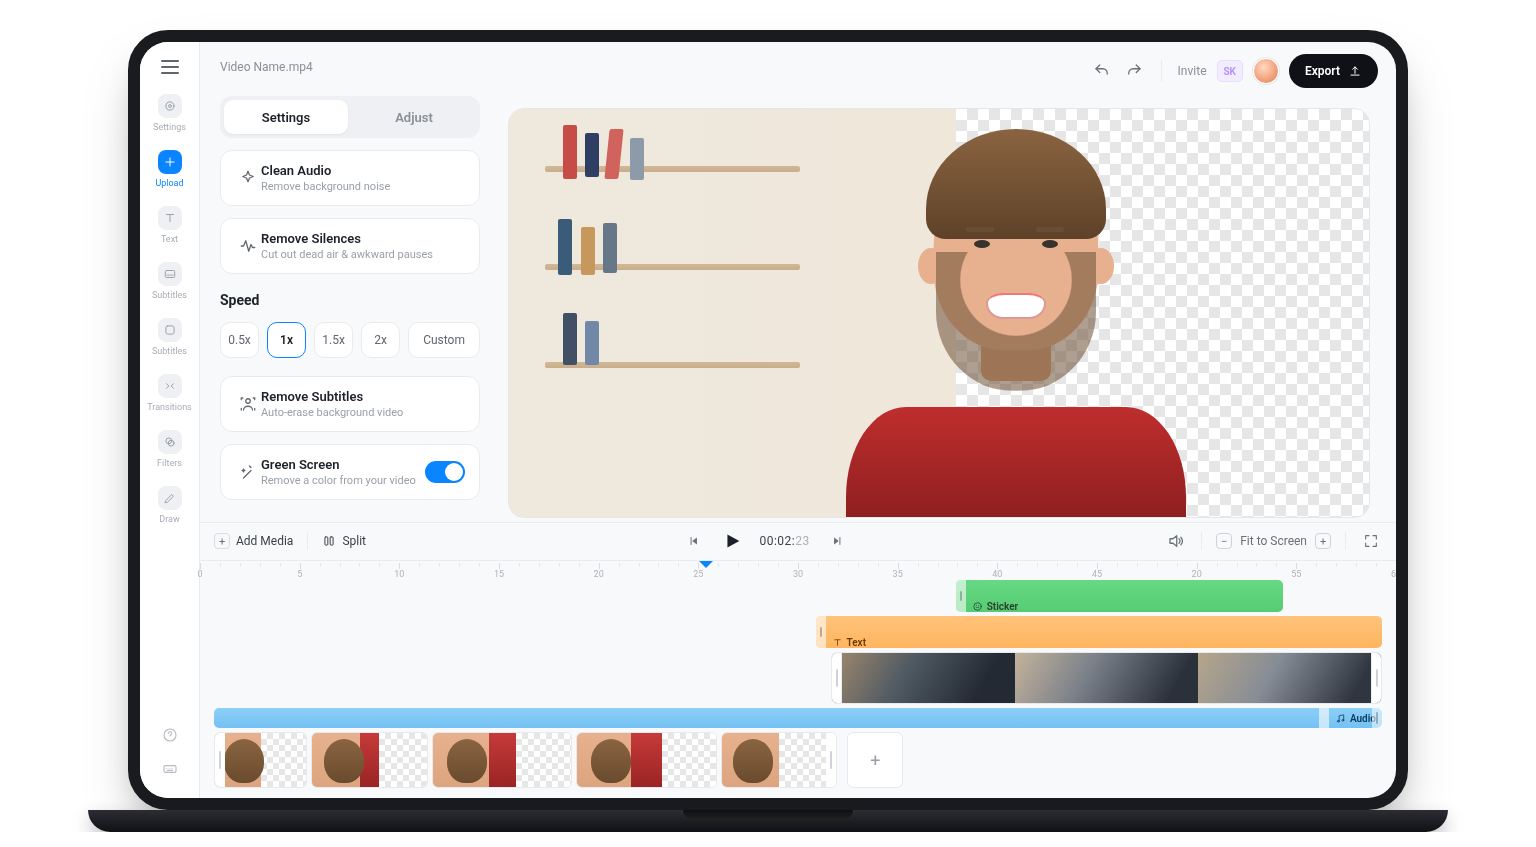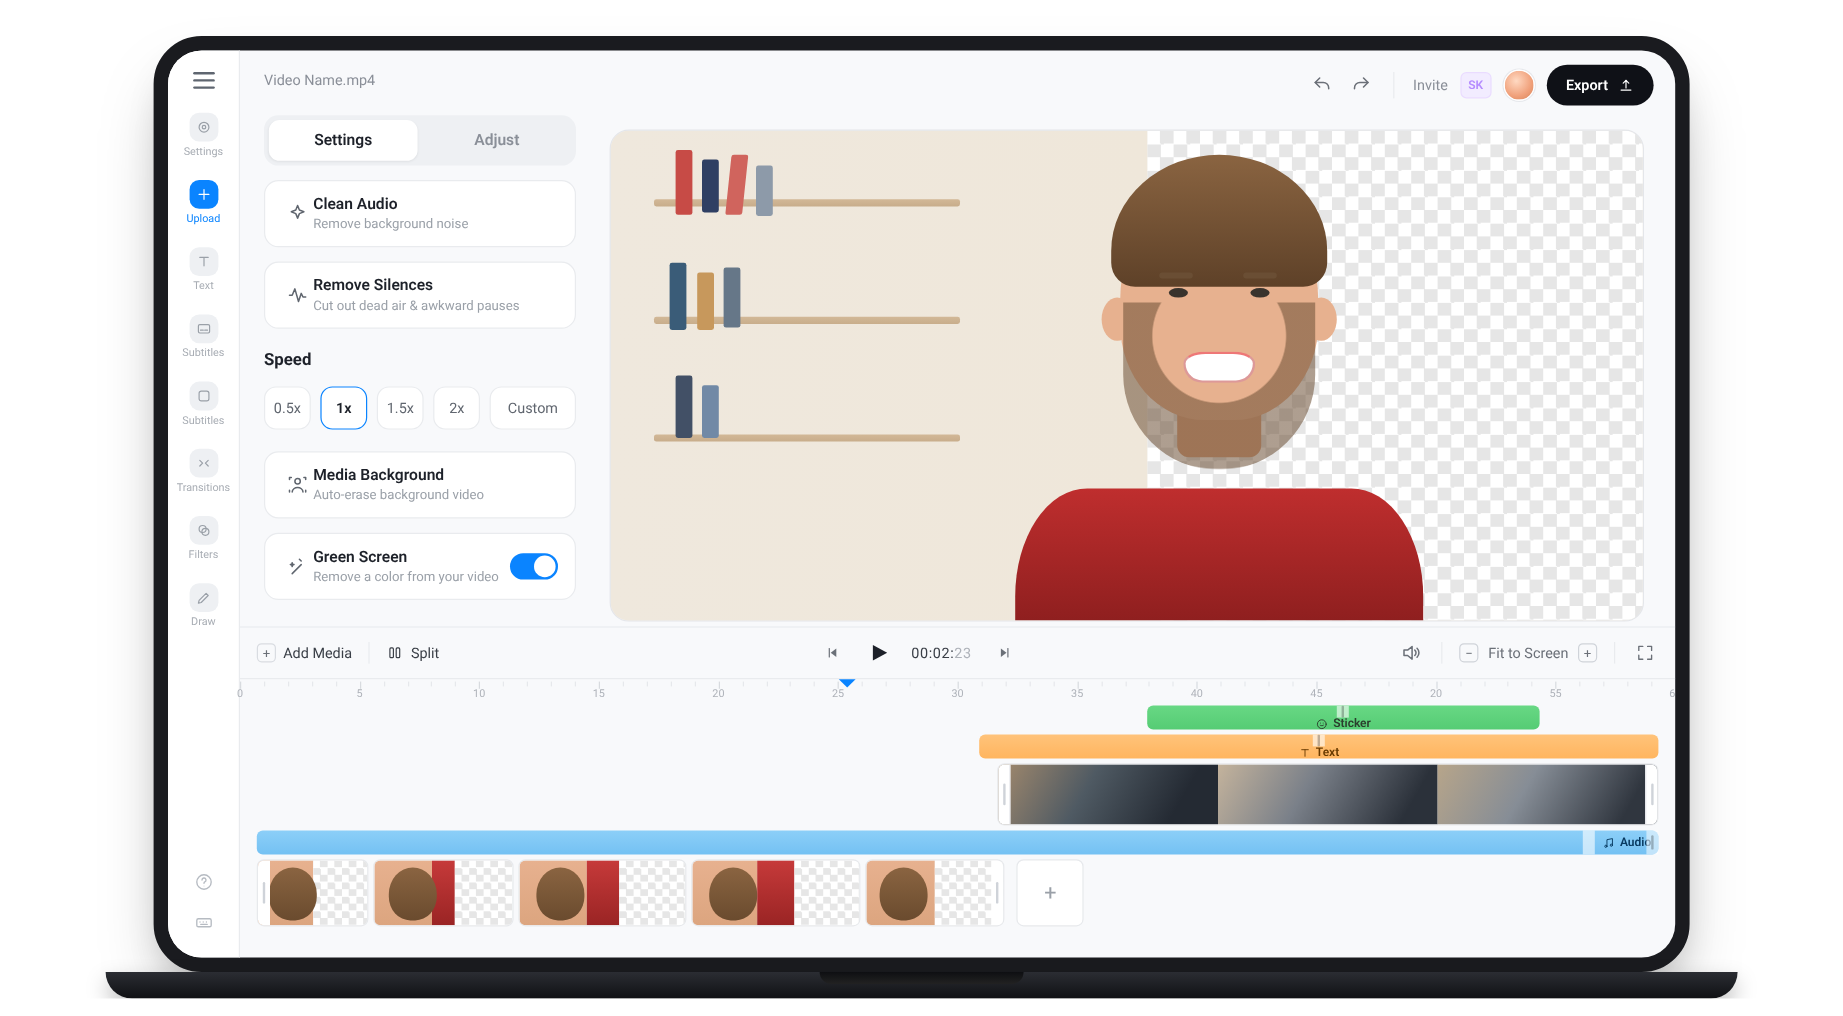--- a/index.html
+++ b/index.html
@@ -162,21 +162,21 @@
 .ruler{height:22px;position:relative;font-size:9px;color:#aeb2b9;}
 .ruler .tick{position:absolute;top:2px;border-left:1px solid #d8dbdf;height:6px;}
 .ruler .tick.sm{height:4px;border-color:#e6e8ec;}
 .ruler .lbl{position:absolute;top:8px;transform:translateX(-50%);}
 .ruler .play{position:absolute;top:0;}
 .ruler .play::before{content:"";position:absolute;left:-7px;top:0;border:7px solid transparent;border-top-color:var(--blue);}
 .ruler .play::after{content:"";position:absolute;left:-1px;top:0;width:2px;height:260px;background:var(--blue);opacity:.0;}
 
 
 .timeline{padding:0 14px 10px;position:relative;}
-.track{height:20px;border-radius:5px;position:relative;margin-bottom:4px;display:flex;align-items:center;font-size:10px;color:#2b3e2d;overflow:hidden;flex-direction:column;}
+.track{height:32px;border-radius:5px;position:relative;margin-bottom:4px;display:flex;align-items:flex-end;font-size:10px;color:#2b3e2d;overflow:hidden;}
 .track .handle{width:10px;height:100%;background:rgba(255,255,255,.55);display:flex;align-items:center;justify-content:center;}
 .track .handle::before{content:"";width:2px;height:10px;background:rgba(0,0,0,.25);border-radius:1px;}
 .tlabel{display:inline-flex;align-items:center;gap:4px;padding:0 6px;font-weight:600;}
 .sticker{background:linear-gradient(#68d884,#55cc74);margin-left:63.5%;width:28%;}
 .texttrack{background:linear-gradient(#ffc37a,#ffb55f);margin-left:51.5%;width:48.5%;}
 
 .clips{height:52px;display:flex;gap:4px;margin-bottom:4px;}
 .clip{height:100%;border-radius:6px;overflow:hidden;border:1px solid #e7e9ec;position:relative;background:#f2f3f5;}
 .clip .ch{position:absolute;top:0;bottom:0;width:10px;background:#fff;display:flex;align-items:center;justify-content:center;}
 .clip .ch.l{left:0;border-right:1px solid #eaecef;}
@@ -396,21 +396,21 @@
 
             <div class="card" style="margin-top:6px;">
               <div class="cic">
                   <svg width="18" height="18" viewBox="0 0 24 24">
                     <circle cx="12" cy="8" r="3"></circle>
                     <path d="M6 20c0-3 3-5 6-5s6 2 6 5"></path>
                     <path d="M3 4h2M3 4v2M21 4h-2M21 4v2M3 20v-2M21 20v-2"></path>
                   </svg>
                 </div>
               <div class="ct">
-                <span class="t">Media Background</span>
+                <span class="t">Remove Subtitles</span>
                 <span class="d">Auto-erase background video</span>
               </div>
             </div>
 
             <div class="card">
               <div class="cic">
                   <svg width="18" height="18" viewBox="0 0 24 24">
                     <path d="M14 4l2 2M6 20l10-10M4 10l1.5.5L6 12l.5-1.5L8 10l-1.5-.5L6 8l-.5 1.5z"></path>
                   </svg>
                 </div>

